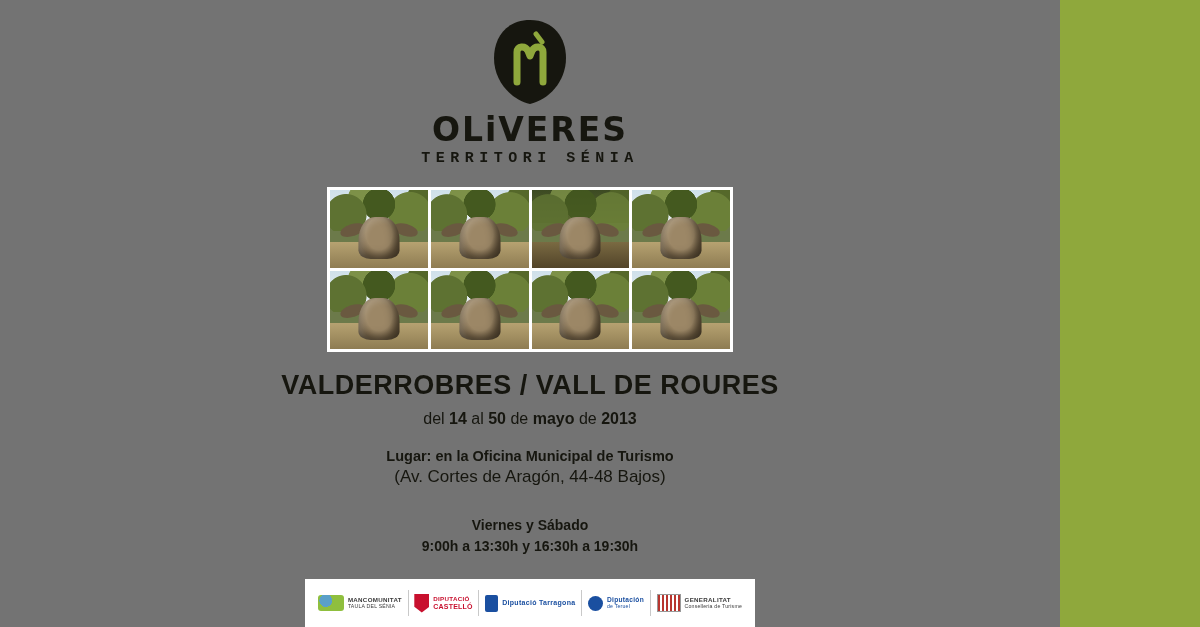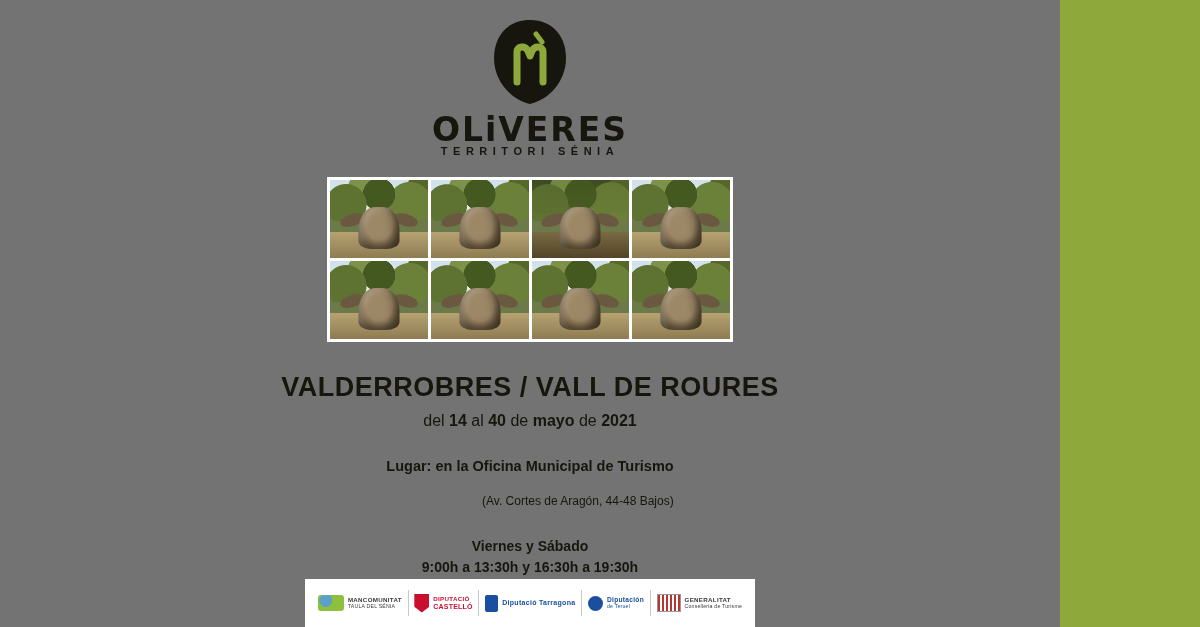--- a/index.html
+++ b/index.html
@@ -45,24 +45,25 @@
   }
   .logo-line1, .logo-line2 {
     font-family: "DejaVu Sans", sans-serif;
     font-weight: bold;
     letter-spacing: 2px;
     color: #16160f;
   }
   .logo-line1 { font-size: 33px; }
   .logo-line2 { font-size: 33px; margin-top: 2px; }
   .logo-line3 {
-    font-family: Liberation Sans, sans-serif;
-    font-size: 11px;
+    font-family: Liberation Mono, monospace;
+    font-size: 15px;
     letter-spacing: 5.5px;
     font-weight: bold;
+    margin-top: 6px;
     color: #16160f;
   }
 
   
   .photo-grid {
     margin-top: 20px;
     width: 406px;
     background: #ffffff;
     padding: 3px;
     display: grid;
@@ -120,45 +121,44 @@
     border-radius: 50%;
   }
   .photo .branch-l { left: 10%; transform: rotate(-18deg); }
   .photo .branch-r { right: 10%; transform: rotate(16deg); }
   .photo.dark .sky { background: linear-gradient(#3c4a22, #5d6a31); }
   .photo.dark .ground { background: linear-gradient(#7a6a42, #524429); }
   .photo.dark .foliage { opacity: .85; }
 
   
   .headline {
-    margin-top: 30px;
+    margin-top: 18px;
     font-size: 27px;
     font-weight: bold;
     color: #16160f;
     letter-spacing: 0.5px;
   }
   .daterange {
     margin-top: 9px;
     font-size: 16px;
     color: #16160f;
   }
   .daterange b { font-weight: bold; }
   .block {
     text-align: center;
     color: #16160f;
   }
   .place {
-    margin-top: 28px;
+    margin-top: 20px;
     font-size: 14.5px;
     font-weight: bold;
   }
   .address {
-    margin-top: 20px;
-    font-size: 12px;
-    text-align: right;
+    margin-top: 3px;
+    font-size: 17px;
   }
   .schedule {
     margin-top: 15px;
     font-size: 14px;
     font-weight: bold;
     line-height: 1.5;
   }
   .schedule2 {
     margin-top: 13px;
     font-size: 14px;
@@ -310,21 +310,21 @@
         <div class="ground"></div>
       <div class="branch-l"></div>
         <div class="branch-r"></div>
         <div class="trunk"></div>
     </div>
   </div>
 
   <div class="headline">VALDERROBRES / VALL DE  ROURES</div>
 
   <div class="daterange">
-    <span>del </span><b>14</b><span> al </span><b>40</b><span> de </span><b>mayo</b><span> de </span><b>2021</b>
+    <span>del </span><b>14</b><span> al </span><b>50</b><span> de </span><b>mayo</b><span> de </span><b>2013</b>
   </div>
 
   <div class="block">
     <div class="place">Lugar: en la Oficina Municipal de Turismo</div>
     <div class="address">(Av. Cortes de Aragón, 44-48 Bajos)</div>
   </div>
 
   <div class="block schedule">
   </div>
   <div class="block schedule2">

